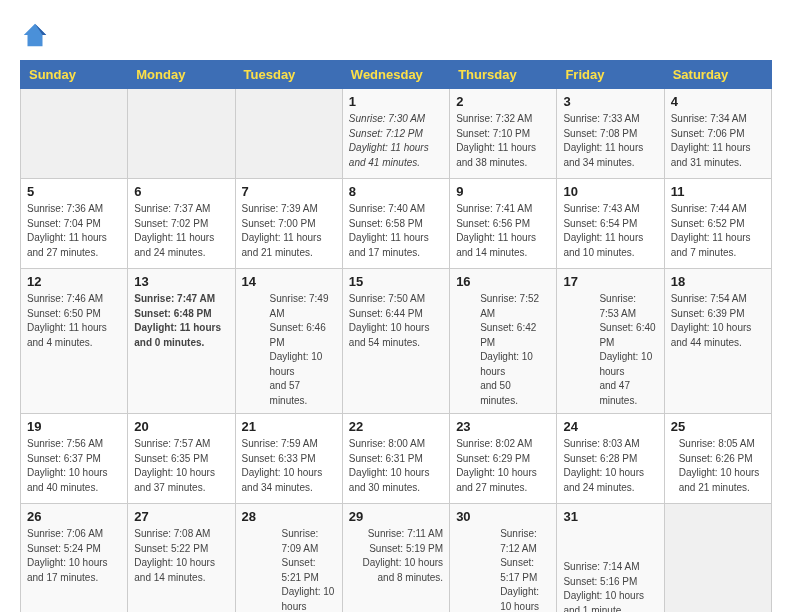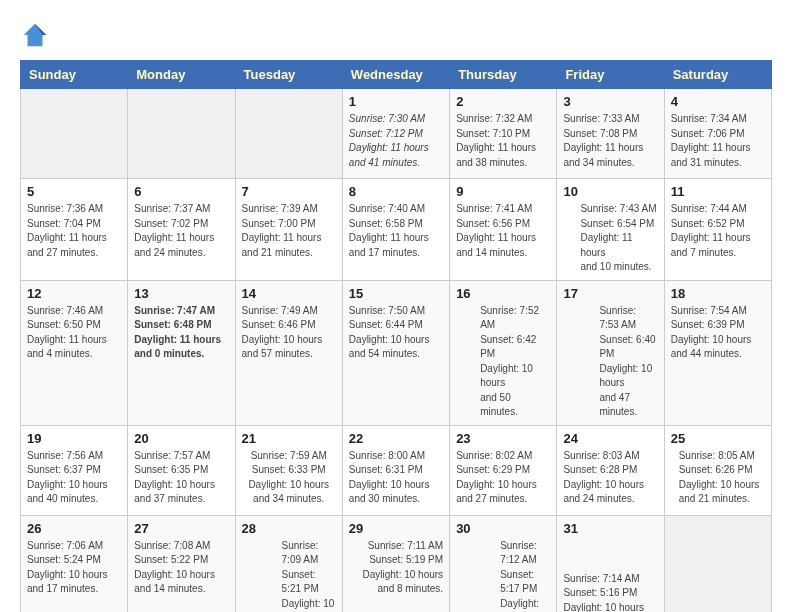--- a/index.html
+++ b/index.html
@@ -46,21 +46,21 @@
       font-size: 16px;
       color: #555;
     }
     table {
       width: 100%;
       border-collapse: collapse;
       table-layout: fixed;
     }
     thead th {
       background-color: #3d6eb5;
-      color: #fef9c3;
+      color: #fde047;
       text-align: left;
       padding: 6px 8px;
       font-size: 13px;
       font-weight: bold;
       border: 1px solid #3d6eb5;
       margin-left: 39px;
     }
     tbody td {
       border: 1px solid #ccc;
       vertical-align: top;
@@ -185,21 +185,21 @@
         </td>
         <td>
           <div class="day-number">9</div>
           <div class="day-info" style="white-space: pre-line;">Sunrise: 7:41 AM
 Sunset: 6:56 PM
 Daylight: 11 hours
 and 14 minutes.</div>
         </td>
         <td>
           <div class="day-number">10</div>
-          <div class="day-info" style="white-space: pre-line; margin-left: 17px;">Sunrise: 7:43 AM
+          <div class="day-info" style="white-space: pre-line;">Sunrise: 7:43 AM
 Sunset: 6:54 PM
 Daylight: 11 hours
 and 10 minutes.</div>
         </td>
         <td>
           <div class="day-number">11</div>
           <div class="day-info" style="white-space: pre-line;">Sunrise: 7:44 AM
 Sunset: 6:52 PM
 Daylight: 11 hours
 and 7 minutes.</div>
@@ -215,21 +215,21 @@
         </td>
         <td>
           <div class="day-number">13</div>
           <div class="day-info" style="white-space: pre-line; font-weight: bold;">Sunrise: 7:47 AM
 Sunset: 6:48 PM
 Daylight: 11 hours
 and 0 minutes.</div>
         </td>
         <td>
           <div class="day-number">14</div>
-          <div class="day-info" style="white-space: pre-line;">Sunrise: 7:49 AM
+          <div class="day-info" style="white-space: pre-line; margin-left: 28px;">Sunrise: 7:49 AM
 Sunset: 6:46 PM
 Daylight: 10 hours
 and 57 minutes.</div>
         </td>
         <td>
           <div class="day-number">15</div>
           <div class="day-info" style="white-space: pre-line;">Sunrise: 7:50 AM
 Sunset: 6:44 PM
 Daylight: 10 hours
 and 54 minutes.</div>
@@ -266,21 +266,21 @@
         </td>
         <td>
           <div class="day-number">20</div>
           <div class="day-info" style="white-space: pre-line;">Sunrise: 7:57 AM
 Sunset: 6:35 PM
 Daylight: 10 hours
 and 37 minutes.</div>
         </td>
         <td>
           <div class="day-number">21</div>
-          <div class="day-info" style="white-space: pre-line; text-align: center;">Sunrise: 7:59 AM
+          <div class="day-info" style="white-space: pre-line;">Sunrise: 7:59 AM
 Sunset: 6:33 PM
 Daylight: 10 hours
 and 34 minutes.</div>
         </td>
         <td>
           <div class="day-number">22</div>
           <div class="day-info" style="white-space: pre-line;">Sunrise: 8:00 AM
 Sunset: 6:31 PM
 Daylight: 10 hours
 and 30 minutes.</div>

